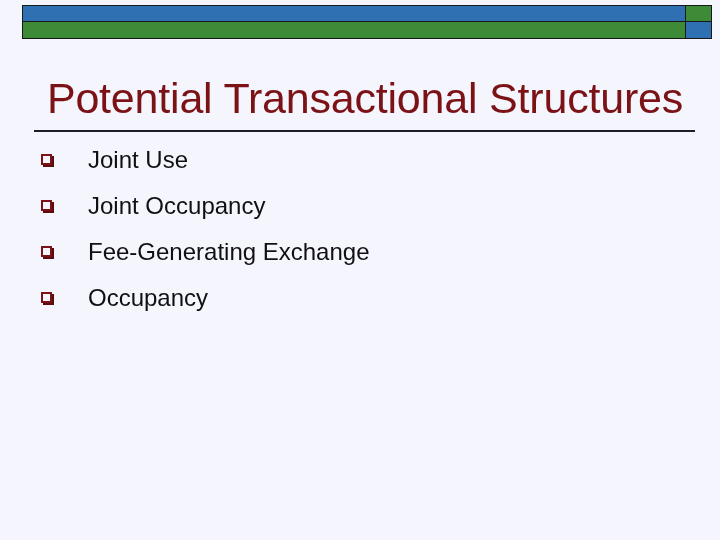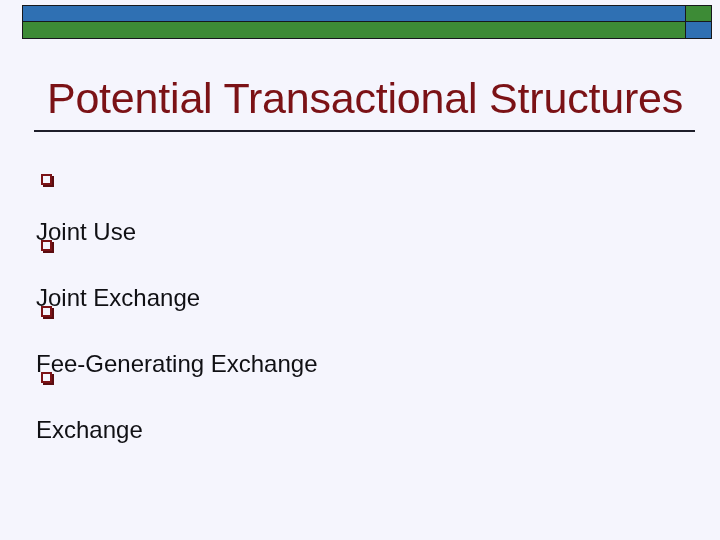--- a/index.html
+++ b/index.html
@@ -77,24 +77,23 @@
 
   
   #bullets {
     position: absolute;
     left: 36px;
     top: 142px;
     width: 660px;
   }
   .bullet-row {
     display: flex;
-    flex-direction: column;
+    flex-direction: row;
     align-items: flex-start;
     height: 46px;
-    margin-top: 20px;
   }
   .bullet-marker {
     flex: 0 0 52px;
     position: relative;
     height: 46px;
   }
   .bullet-square {
     position: absolute;
     left: 5px;
     top: 12px;
@@ -139,32 +138,32 @@
       <div class="bullet-marker">
         <div class="bullet-square"></div>
       </div>
       <div class="bullet-text">Joint Use</div>
     </div>
 
     <div class="bullet-row">
       <div class="bullet-marker">
         <div class="bullet-square"></div>
       </div>
-      <div class="bullet-text">Joint Exchange</div>
+      <div class="bullet-text">Joint Occupancy</div>
     </div>
 
     <div class="bullet-row">
       <div class="bullet-marker">
         <div class="bullet-square"></div>
       </div>
       <div class="bullet-text">Fee-Generating Exchange</div>
     </div>
 
     <div class="bullet-row">
       <div class="bullet-marker">
         <div class="bullet-square"></div>
       </div>
-      <div class="bullet-text">Exchange</div>
+      <div class="bullet-text">Occupancy</div>
     </div>
 
   </div>
 
 </div>
 
 </body></html>

